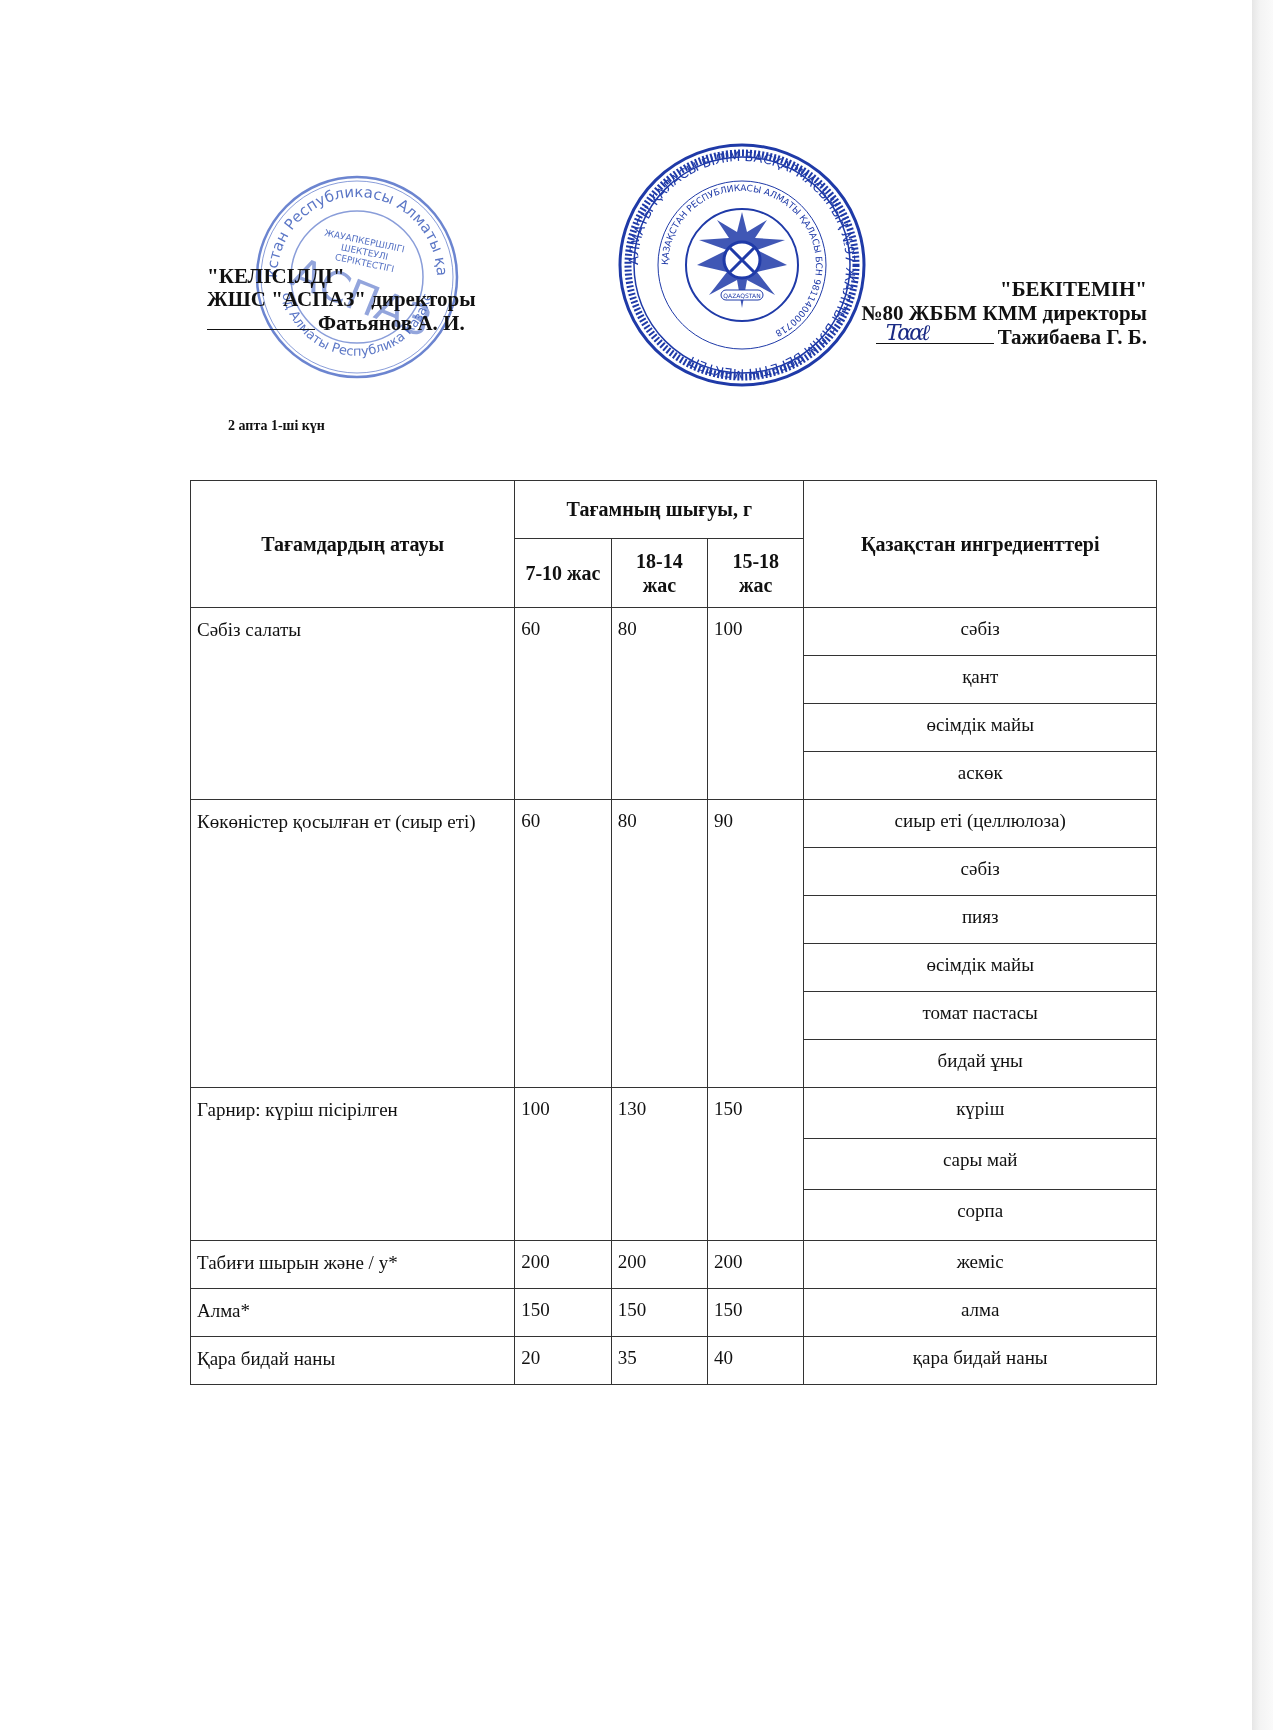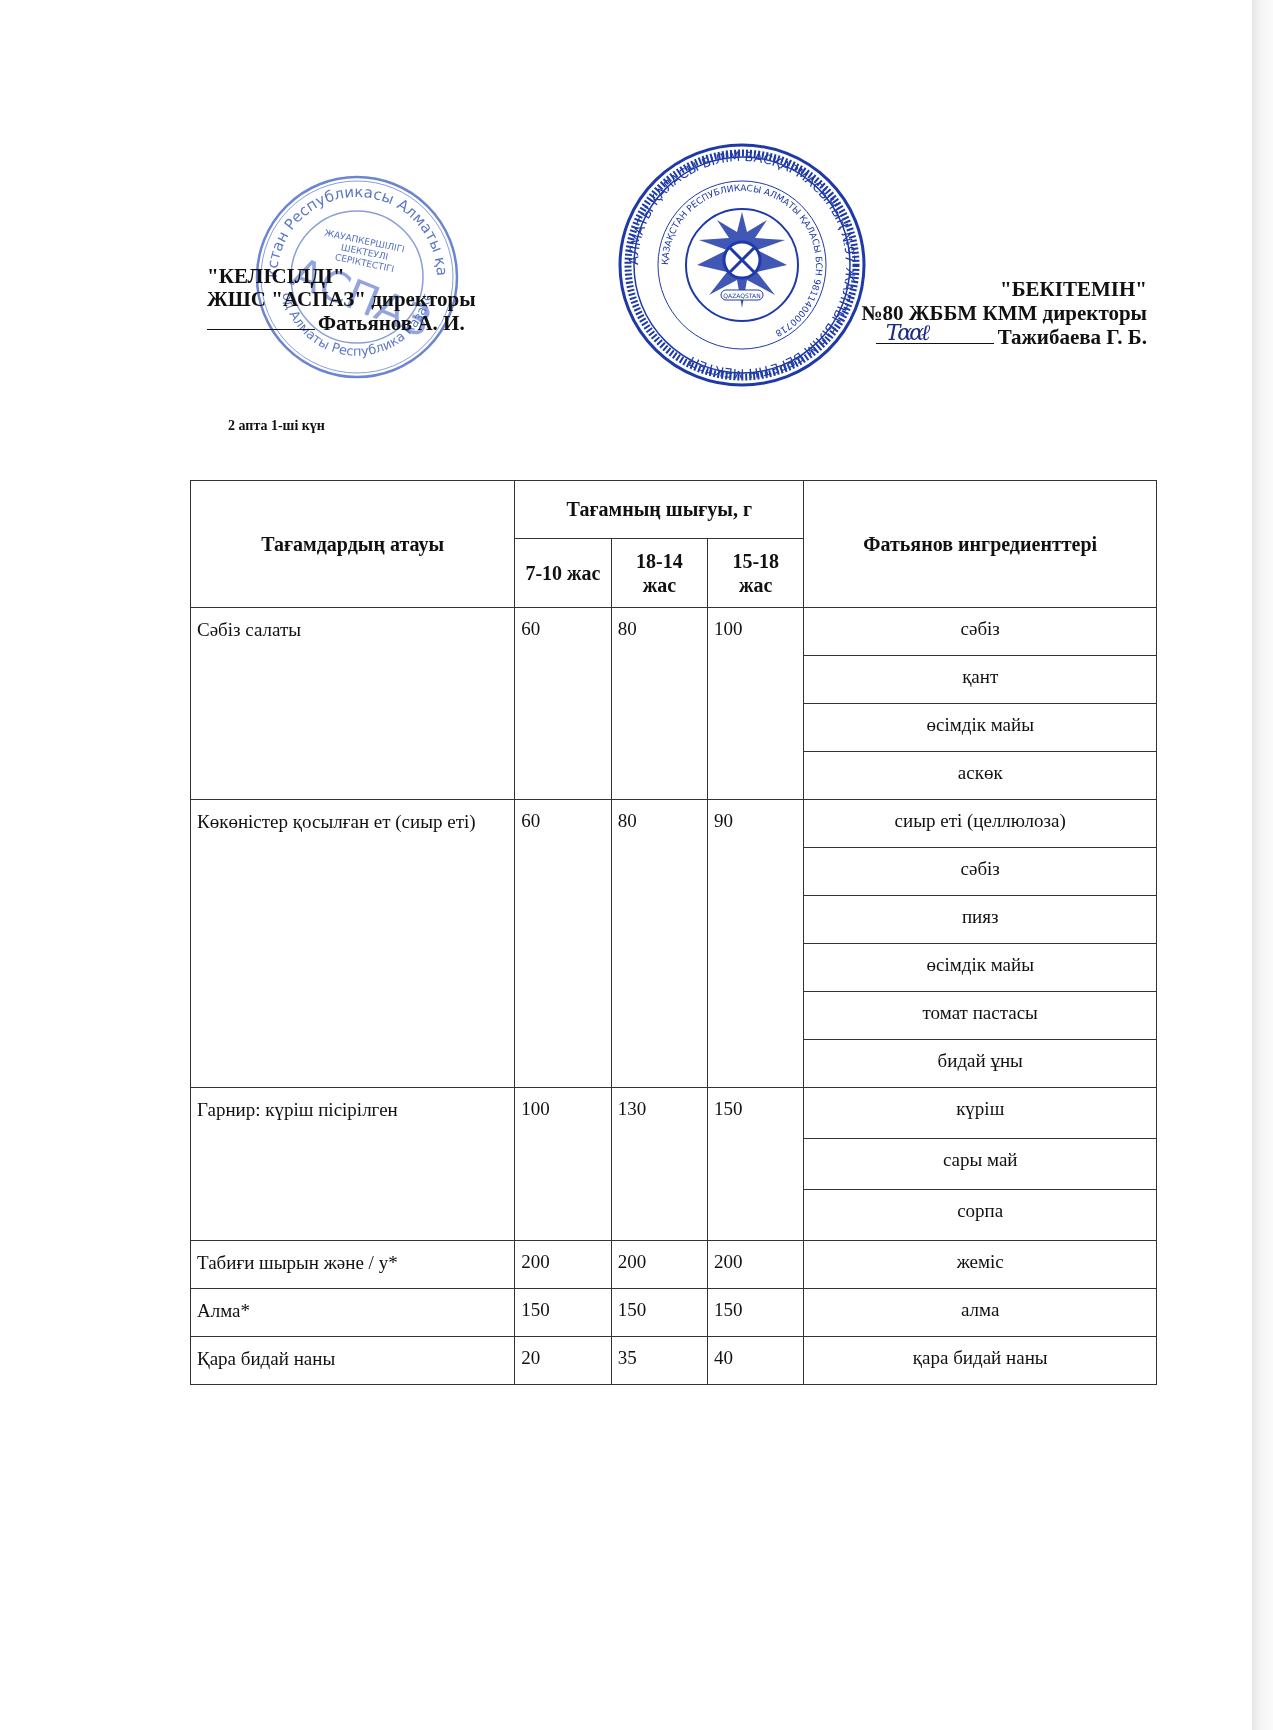--- a/index.html
+++ b/index.html
@@ -121,21 +121,21 @@
   </div>
 </div>
 
 <div class="week-day">2 апта 1-ші күн</div>
 
 <table class="menu">
   <thead>
     <tr style="height:58px;">
       <th class="col-name" rowspan="2">Тағамдардың атауы</th>
       <th colspan="3">Тағамның шығуы, г</th>
-      <th class="col-ingr" rowspan="2">Фатьянов ингредиенттері</th>
+      <th class="col-ingr" rowspan="2">Қазақстан ингредиенттері</th>
     </tr>
     <tr style="height:62px;">
       <th class="col-age">7-10 жас</th>
       <th class="col-age">18-14 жас</th>
       <th class="col-age">15-18 жас</th>
     </tr>
   </thead>
   <tbody id="menu-body">
       <tr>
         <td class="dish" rowspan="4">Сәбіз салаты</td>

